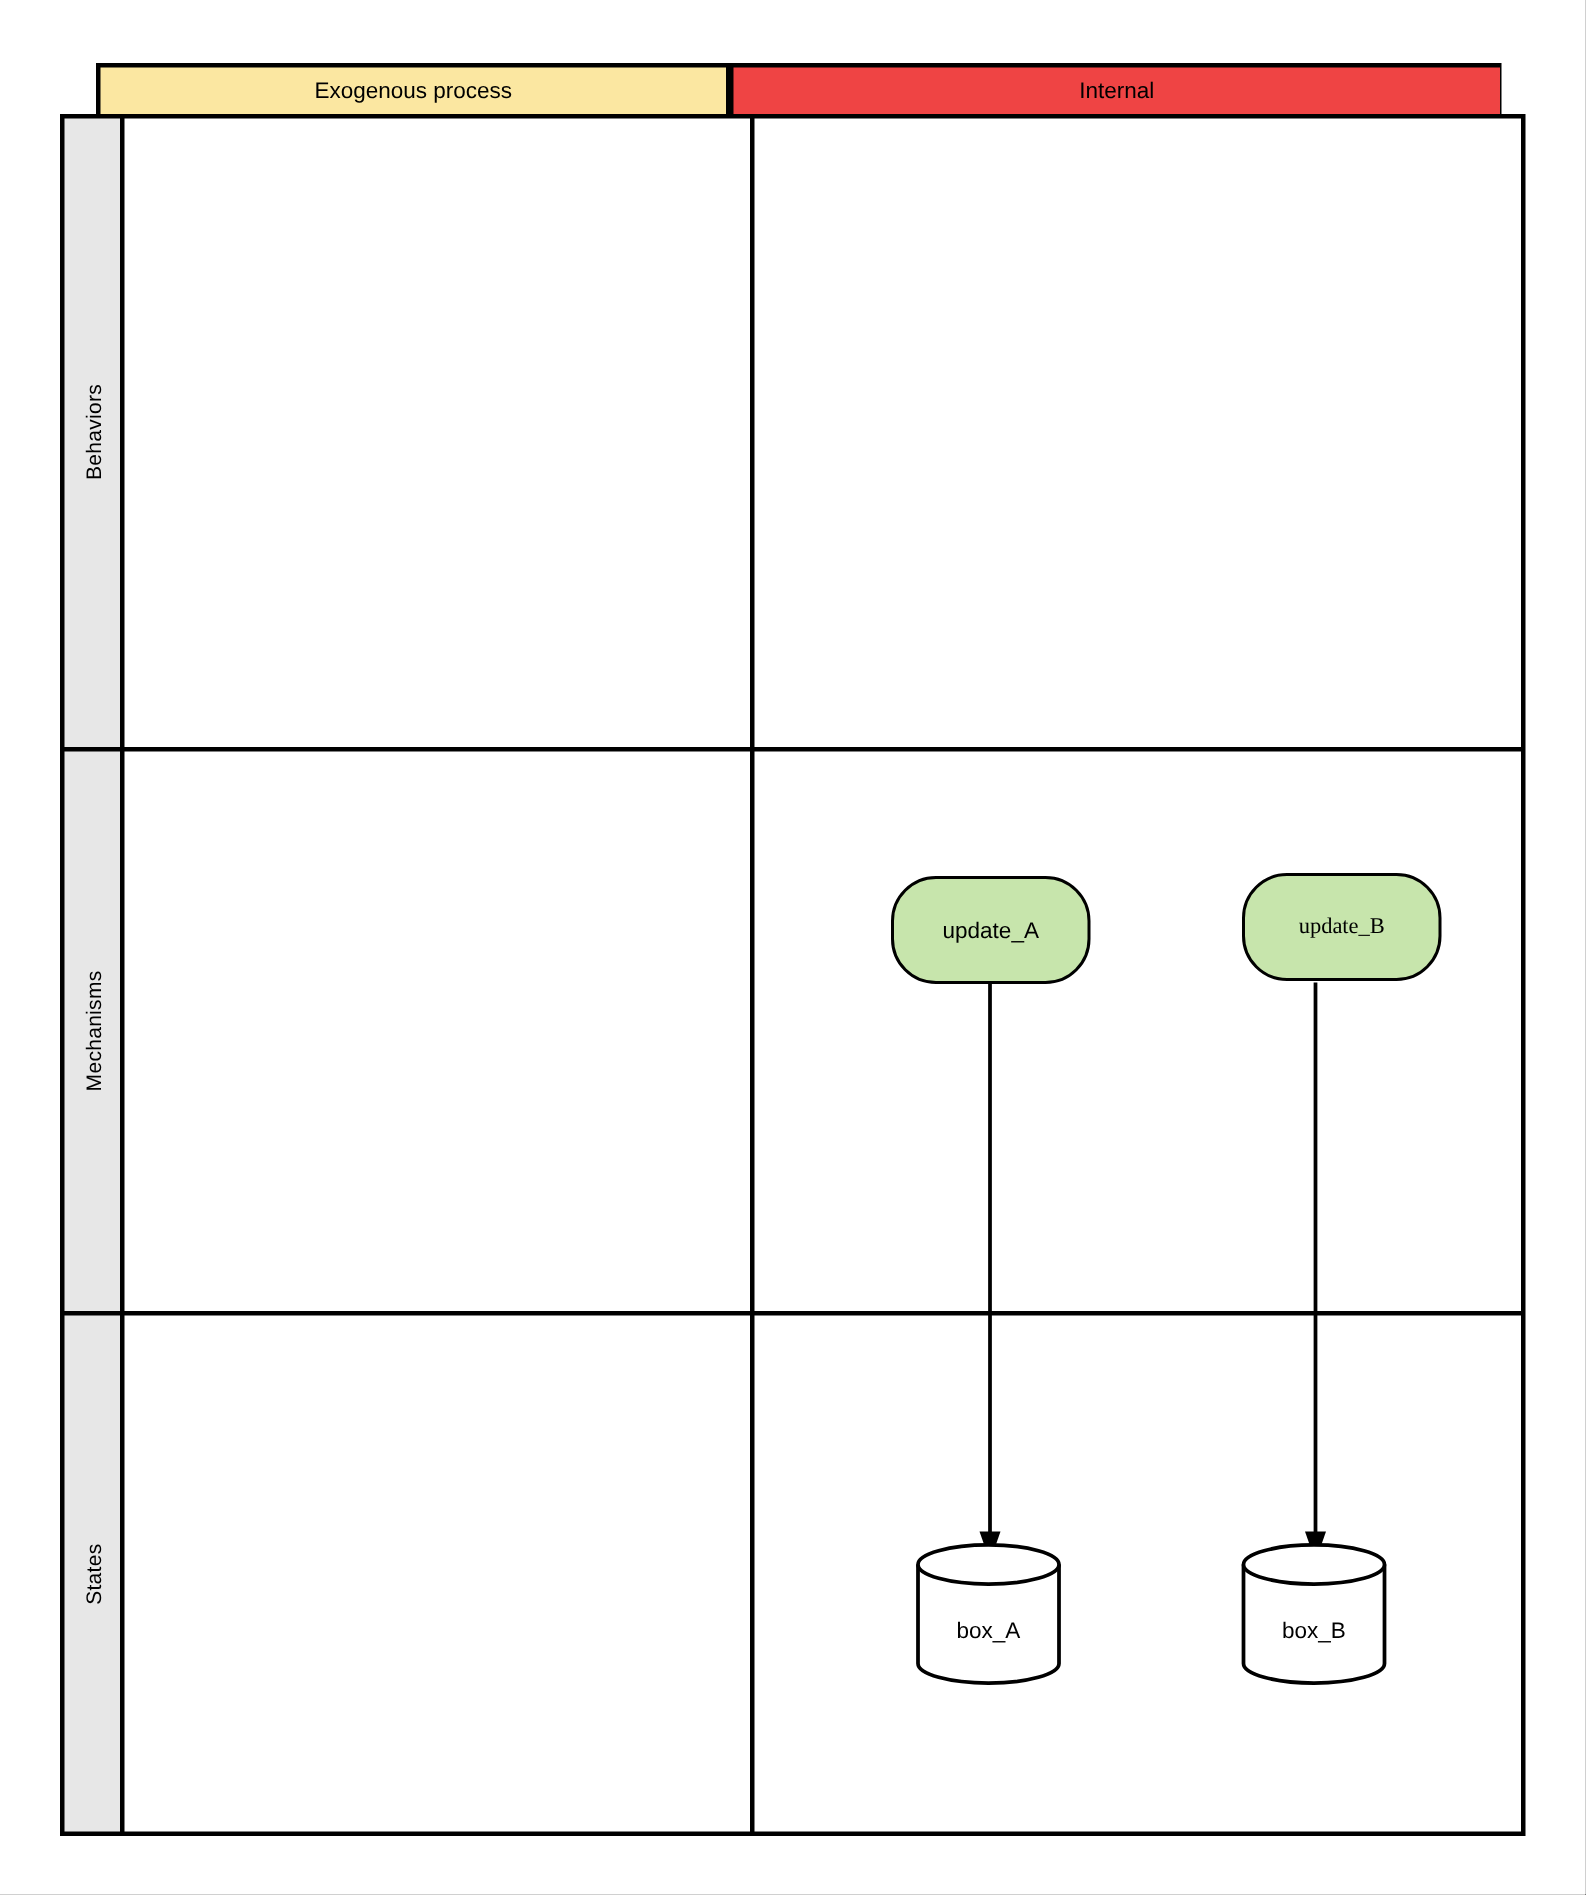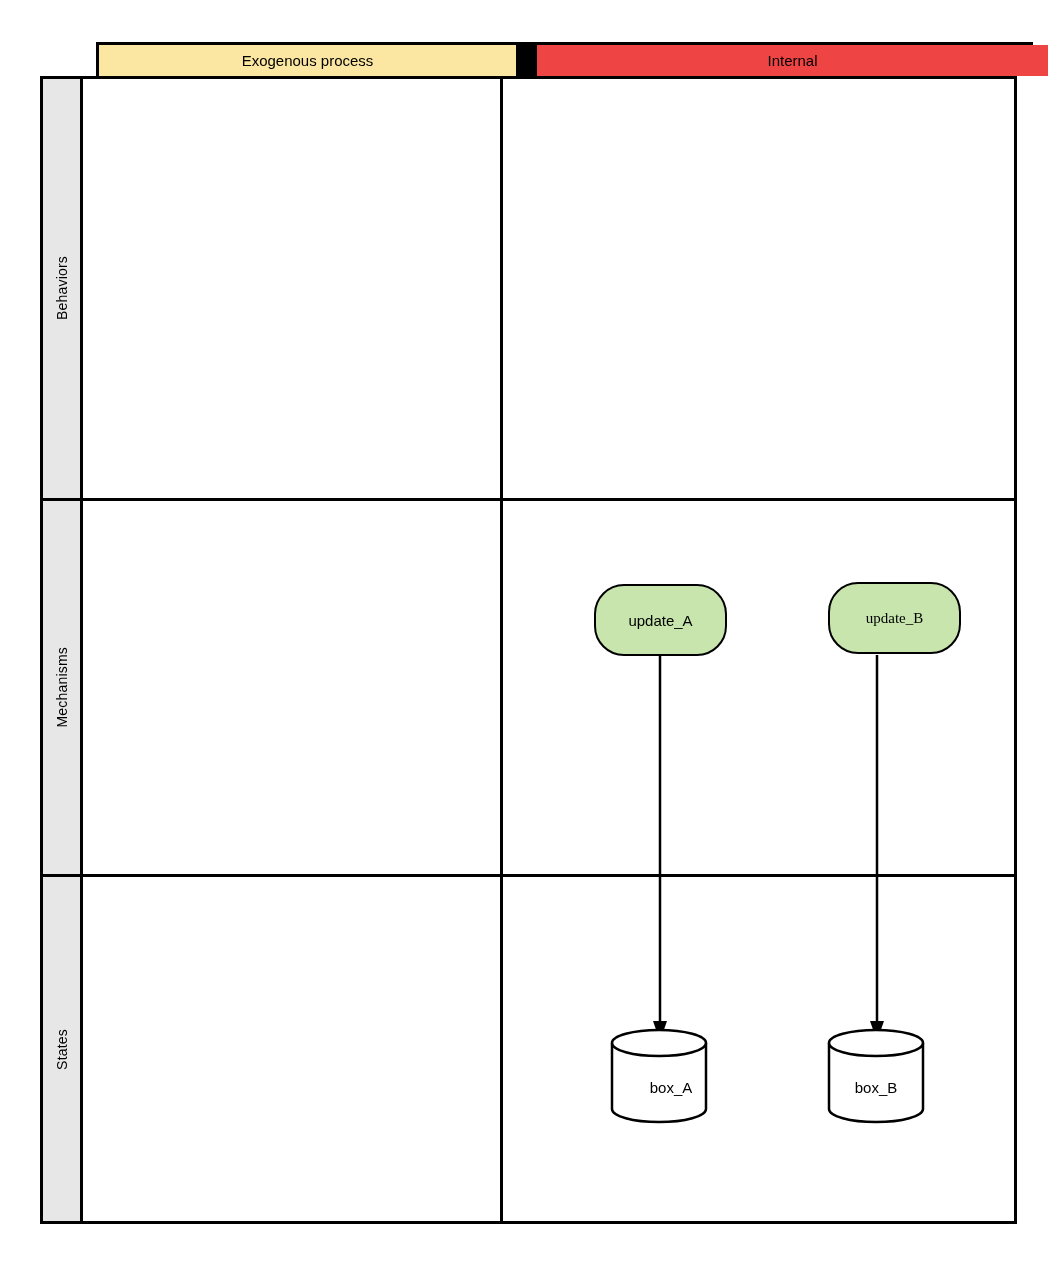--- a/index.html
+++ b/index.html
@@ -1,23 +1,23 @@
 <!DOCTYPE html>
 <html><head>
 <meta charset="utf-8">
 <style>
   html,body{margin:0;padding:0;background:#ffffff;}
   body{font-family:"Liberation Sans","DejaVu Sans",sans-serif;color:#000;}
   .canvas{position:relative;width:1057px;height:1263px;background:#ffffff;overflow:hidden;}
 
   
   .col-header-grid{
-    position:absolute;left:96px;top:42px;width:937px;height:34px;
+    position:absolute;left:64px;top:42px;width:937px;height:34px;
     background:#000;display:grid;grid-template-columns:417px 511px;
-    gap:21px;padding:3px 3px 0 3px;box-sizing:border-box;
+    gap:5px;padding:3px 3px 0 3px;box-sizing:border-box;
   }
   .col-header-cell{display:flex;align-items:center;justify-content:center;
     font-size:15px;line-height:1;}
   .col-header-cell.exo{background:#fbe7a1;}
   .col-header-cell.internal{background:#ef4444;}
 
   .body-grid{
     position:absolute;left:40px;top:76px;width:977px;height:1148px;
     background:#000;display:grid;
     grid-template-columns:37px 417px 511px;
@@ -90,21 +90,21 @@
     </g>
   </svg>
 
   <div class="node-process" style="left:594px;top:584px;">
     <span>update_A</span>
   </div>
   <div class="node-process" style="left:828px;top:582px;font-family:Liberation Serif, serif;">
     <span>update_B</span>
   </div>
 
-  <div class="node-cylinder" style="left:610px;top:1028px;padding-left:24px;">
+  <div class="node-cylinder" style="left:610px;top:1028px;">
     <svg width="98" height="96" viewBox="0 0 98 96">
       <path d="M2,15 v66 a47,13 0 0 0 94,0 v-66" fill="#ffffff" stroke="#000" stroke-width="2.5"></path>
       <ellipse cx="49" cy="15" rx="47" ry="13" fill="#ffffff" stroke="#000" stroke-width="2.5"></ellipse>
     </svg>
     <span class="cyl-label">box_A</span>
   </div>
   <div class="node-cylinder" style="left:827px;top:1028px;">
     <svg width="98" height="96" viewBox="0 0 98 96">
       <path d="M2,15 v66 a47,13 0 0 0 94,0 v-66" fill="#ffffff" stroke="#000" stroke-width="2.5"></path>
       <ellipse cx="49" cy="15" rx="47" ry="13" fill="#ffffff" stroke="#000" stroke-width="2.5"></ellipse>

